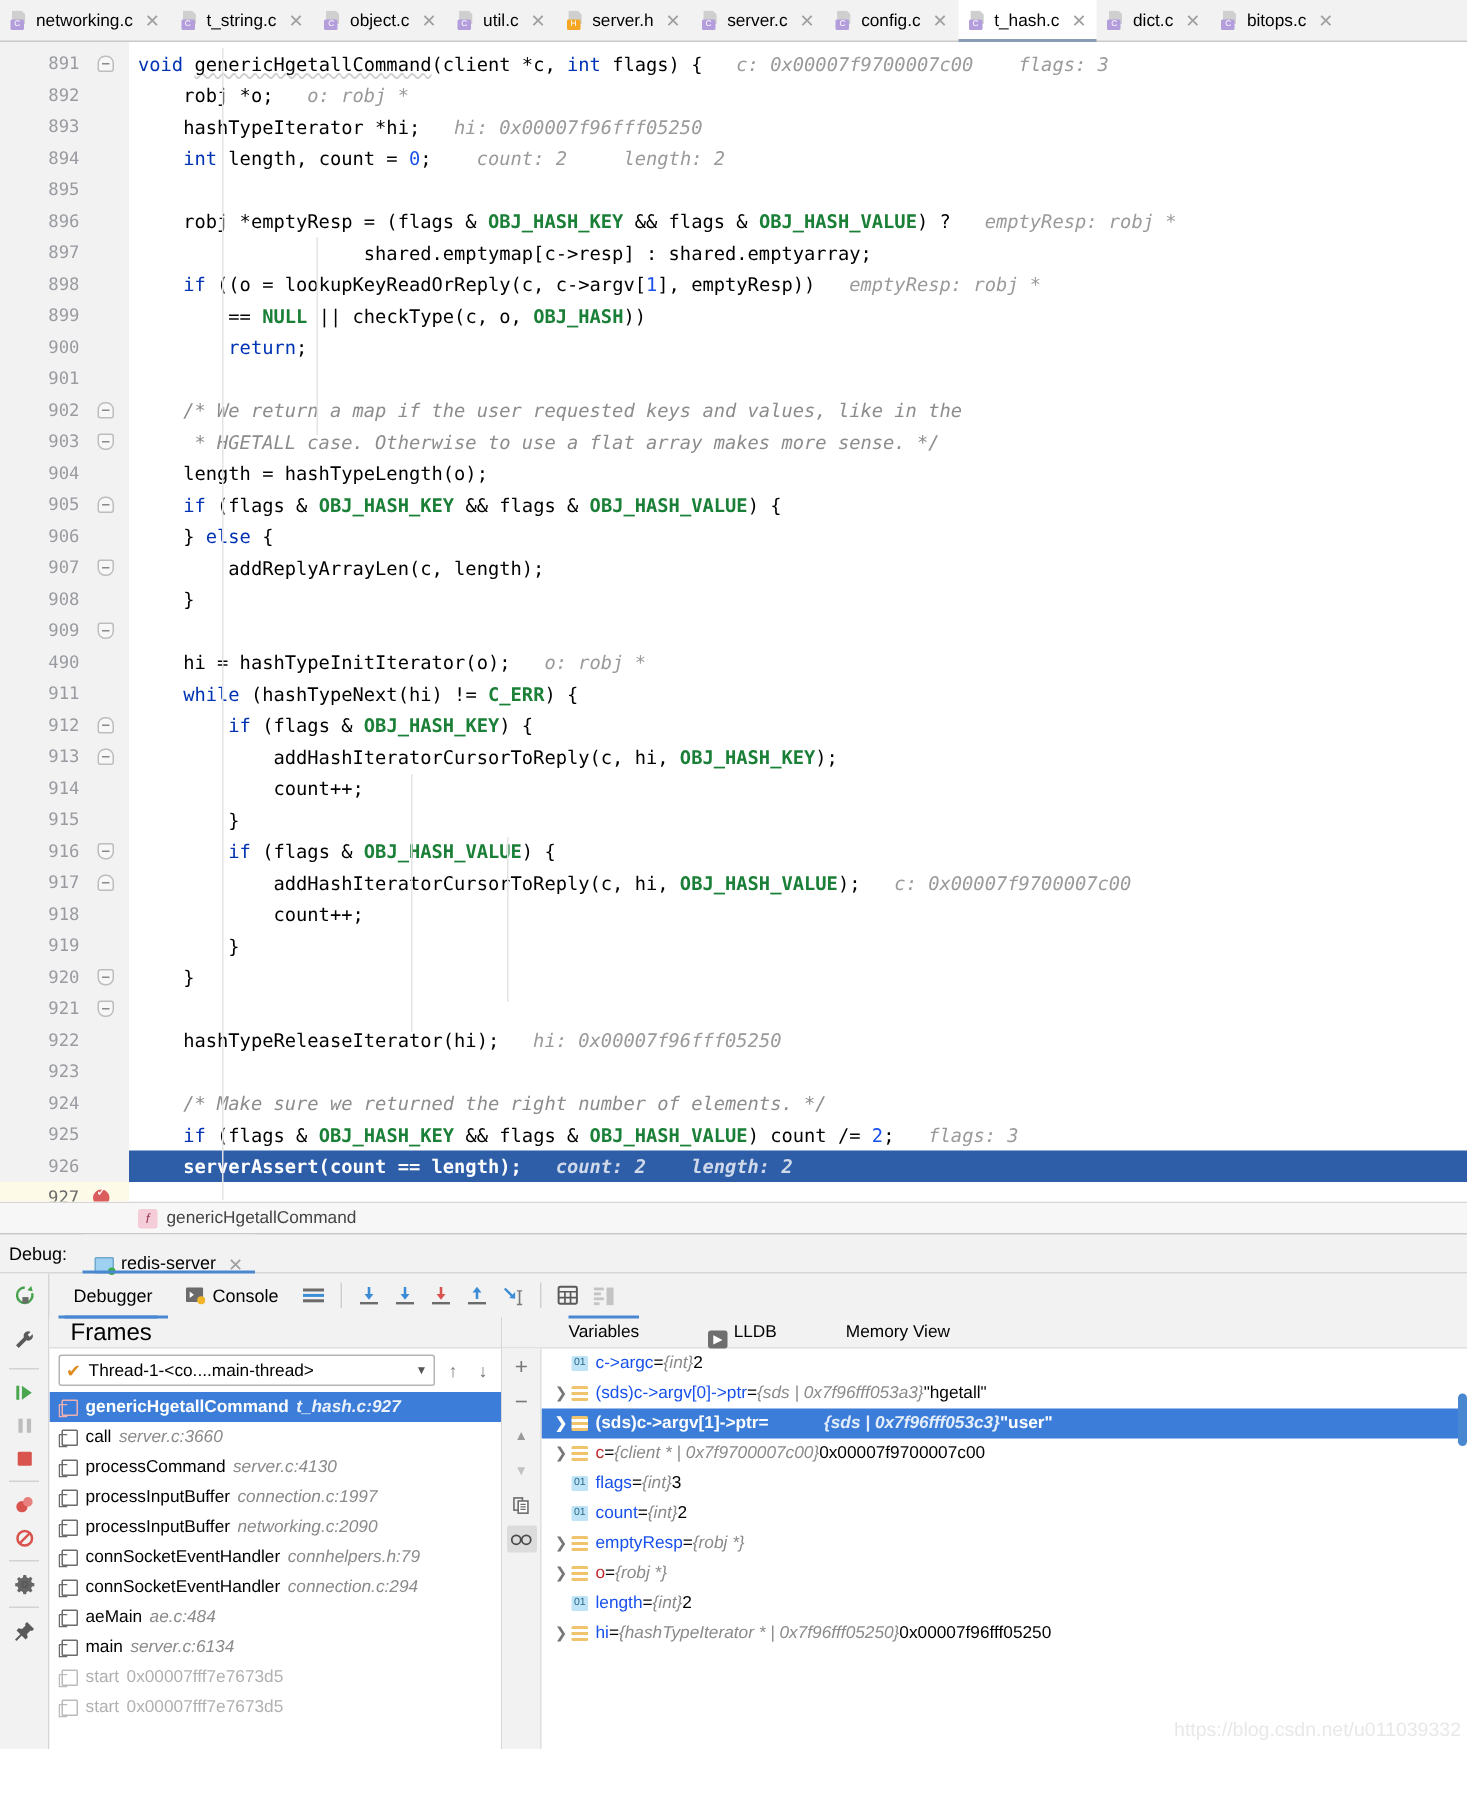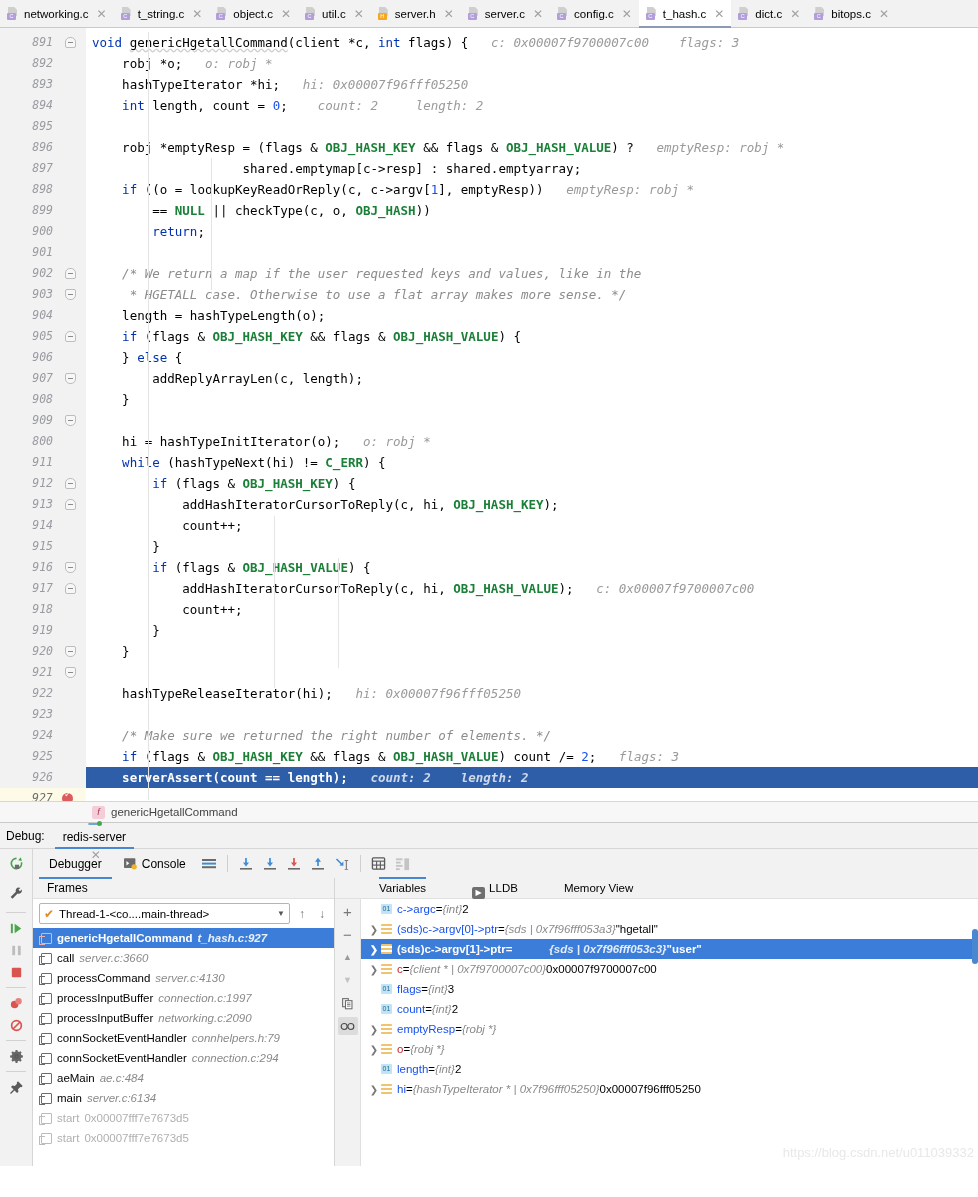--- a/index.html
+++ b/index.html
@@ -53,21 +53,21 @@
   .editor{
     position:relative; height:773px; display:flex;
     background:#ffffff; overflow:hidden;
   }
   .gutter{
     width:60px; flex:0 0 60px; background:#f2f2f2;
     text-align:right; color:#999ba1;
     font-family:"DejaVu Sans Mono", monospace; font-size:11.5px;
     padding-top:4px;
   }
-  .gutter .ln{ height:21px; line-height:21px; padding-right:7px;font-style:italic; }
+  .gutter .ln{ height:21px; line-height:21px; padding-right:7px; }
   .gutter .ln.cur{ background:#fdfbe8; color:#6b6b6b; position:relative;}
   .foldcol{
     width:26px; flex:0 0 26px; background:#f2f2f2; padding-top:4px;
     position:relative;
   }
   .foldcol .fr{ height:21px; position:relative; }
   .foldcol .fr.cur{ background:#fdfbe8; }
   .fold{
     position:absolute; left:5px; top:5px; width:11px; height:11px;
     border:1px solid #bdbdbd; background:#f7f7f7; border-radius:2px;
@@ -114,22 +114,22 @@
     width:13px;height:13px;background:#f5cdd8;border-radius:2px;color:#9c3b5a;
     font-size:9px;line-height:13px;text-align:center;font-style:italic;
   }
   
   .dbgheader{
     height:26px; background:#f2f2f2; border-top:1px solid #c9c9c9;
     display:flex; align-items:center; font-size:12px; padding-left:6px;
   }
   .dbglabel{ color:#000; margin-right:10px; }
   .dbgtab{
-    display:flex; align-items:center; gap:5px; height:26px;
-    padding:0 8px; position:relative; background:#f2f2f2;flex-direction:column;
+    display:flex; align-items:flex-end; gap:5px; height:26px;
+    padding:0 8px; position:relative; background:#f2f2f2;
   }
   .dbgtab:after{
     content:""; position:absolute; left:0; right:0; bottom:0; height:2px;
     background:#4a87d1;
   }
   .runicon{
     width:13px;height:11px;background:#9fd2f2;border:1px solid #6fa8cc;
     border-radius:1px; position:relative;
   }
   .runicon:after{
@@ -157,21 +157,21 @@
   .tbsep{ width:1px;height:17px;background:#cfcfcf;margin:0 5px; }
   .tbtn{ width:22px;height:22px;display:flex;align-items:center;justify-content:center;}
   
   .panels{ display:flex; height:288px; }
   .framespanel{
     width:335px; flex:0 0 335px; display:flex; flex-direction:column;
     border-right:1px solid #d6d6d6; background:#fff;
   }
   .panelhdr{
     height:21px; background:#f2f2f2; border-bottom:1px solid #e0e0e0;
-    font-size:12px; color:#000; display:flex; align-items:center; padding-left:10px;
+    font-size:16px; color:#000; display:flex; align-items:center; padding-left:10px;
   }
   .panelhdr .ptab{ position:relative; height:21px; line-height:21px; padding:0 4px;}
   .panelhdr .ptab.sel:after{
     content:""; position:absolute;left:0;right:0;top:-1px;height:2px;background:#4a87d1;
   }
   .threadrow{ display:flex; align-items:center; padding:4px 4px 4px 6px; gap:4px;}
   .threadsel{
     flex:1 1 auto; height:21px; border:1px solid #b4b4b4; background:#fff;
     border-radius:2px; display:flex; align-items:center; gap:5px; padding:0 4px;
     font-size:11.5px;
@@ -354,21 +354,21 @@
       <div class="ln">900</div>
       <div class="ln">901</div>
       <div class="ln">902</div>
       <div class="ln">903</div>
       <div class="ln">904</div>
       <div class="ln">905</div>
       <div class="ln">906</div>
       <div class="ln">907</div>
       <div class="ln">908</div>
       <div class="ln">909</div>
-      <div class="ln">800</div>
+      <div class="ln">490</div>
       <div class="ln">911</div>
       <div class="ln">912</div>
       <div class="ln">913</div>
       <div class="ln">914</div>
       <div class="ln">915</div>
       <div class="ln">916</div>
       <div class="ln">917</div>
       <div class="ln">918</div>
       <div class="ln">919</div>
       <div class="ln">920</div>

